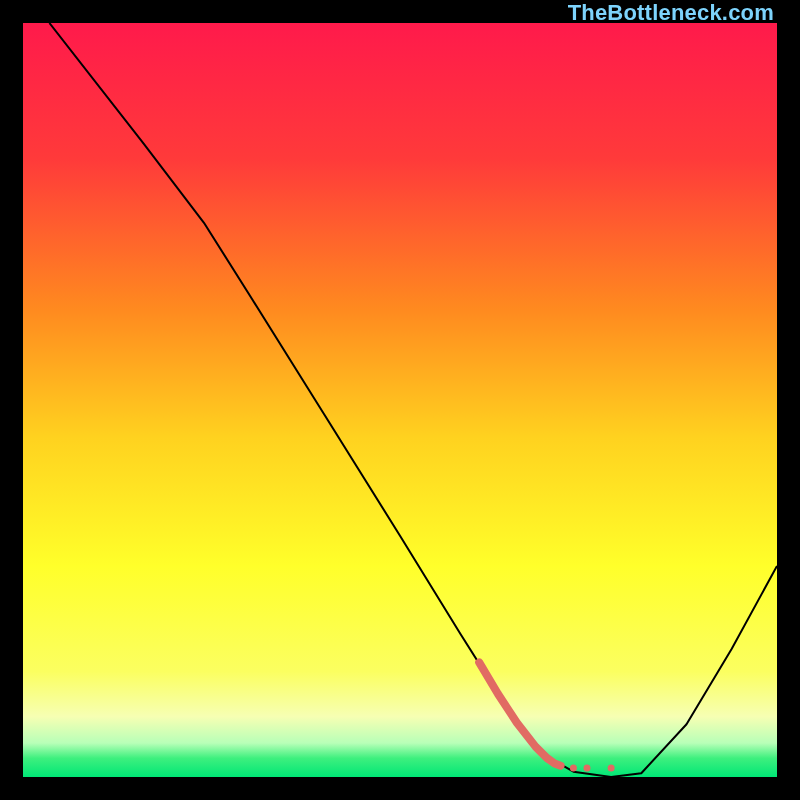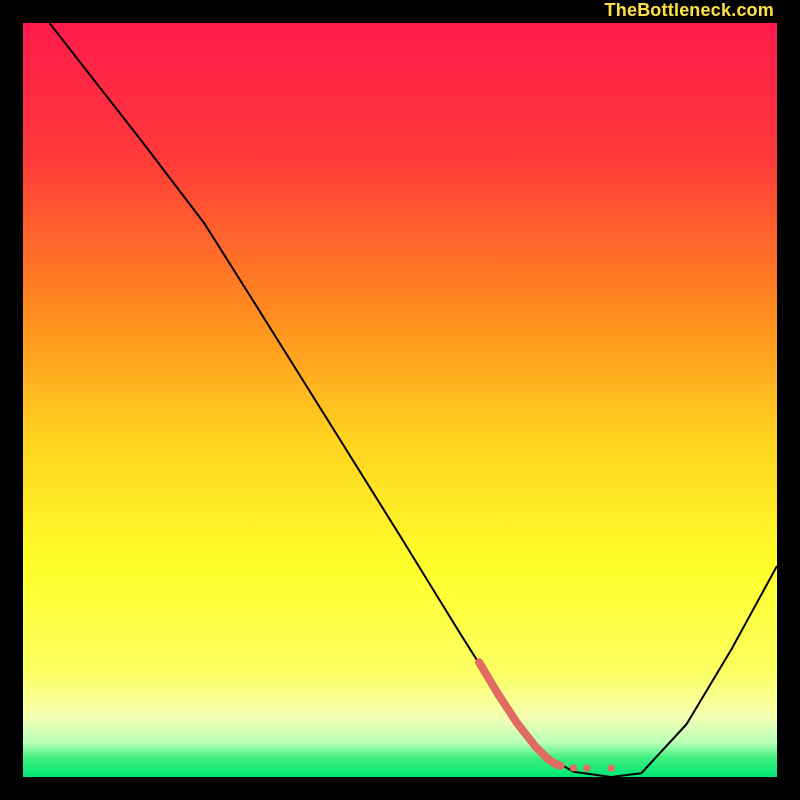--- a/index.html
+++ b/index.html
@@ -16,22 +16,22 @@
     left: 23px;
     top: 23px;
     width: 754px;
     height: 754px;
     background: #000;
   }
   .watermark {
     position: absolute;
     top: 0px;
     right: 26px;
-    color: #fde047;
-    font-size: 18px;
+    color: #7dd3fc;
+    font-size: 22px;
     font-weight: 600;
     letter-spacing: 0.2px;
     margin-left: 41px;
   }
   .plot-svg {
     position: absolute;
     left: 23px;
     top: 23px;
     width: 754px;
     height: 754px;

